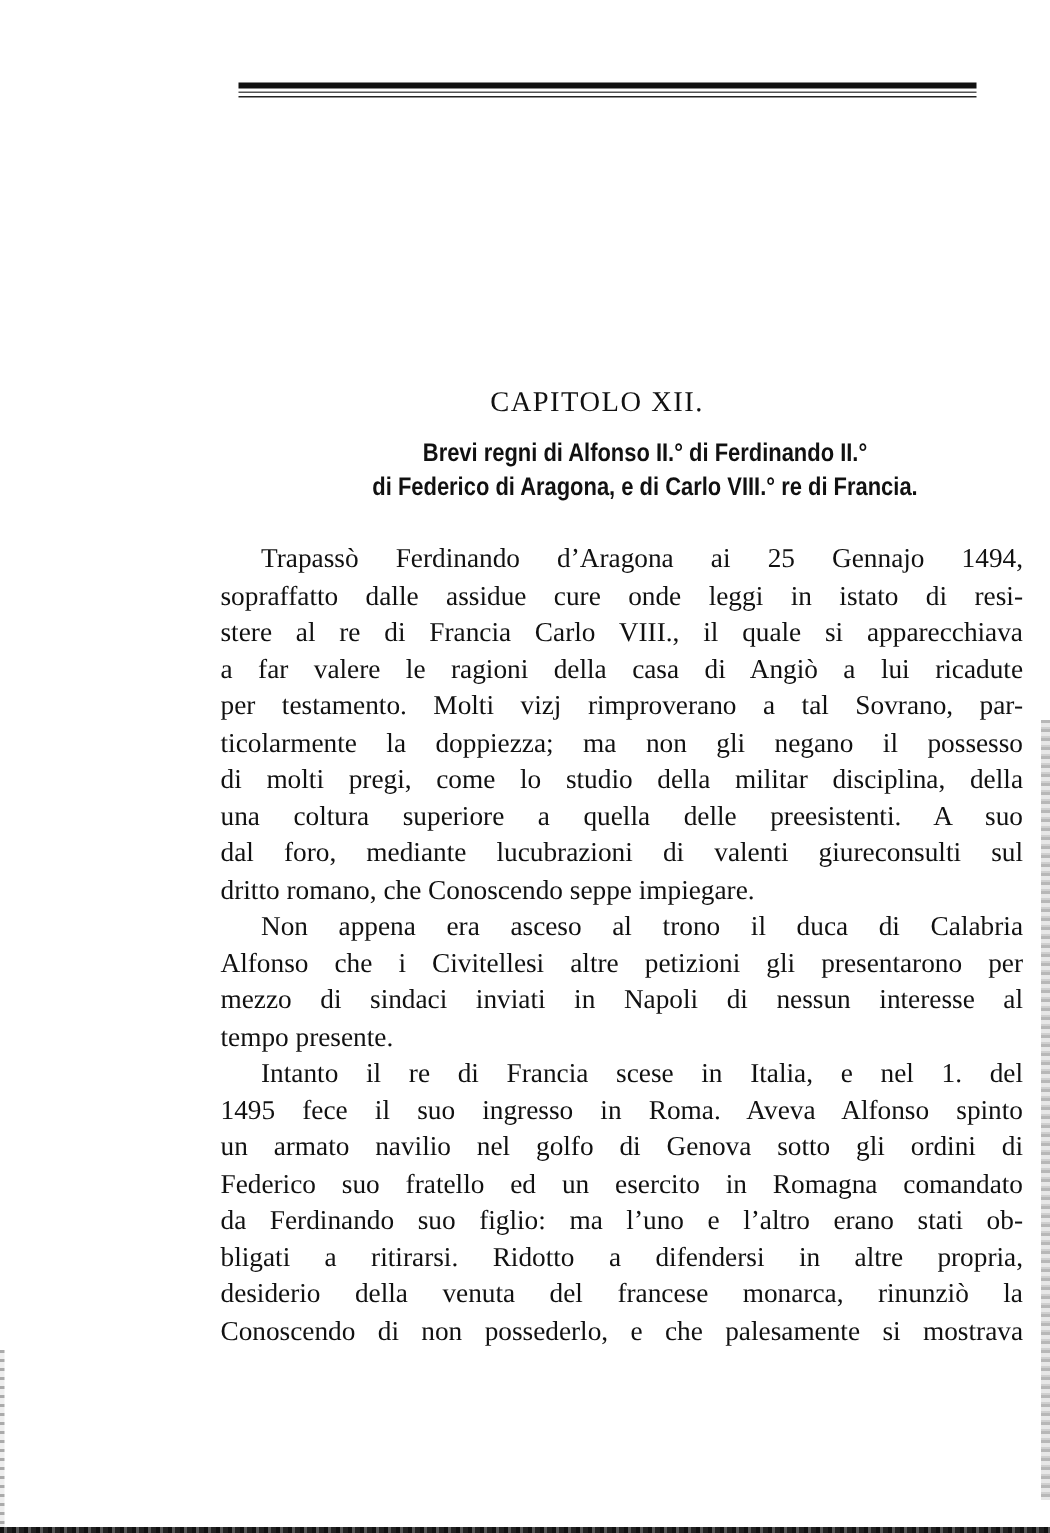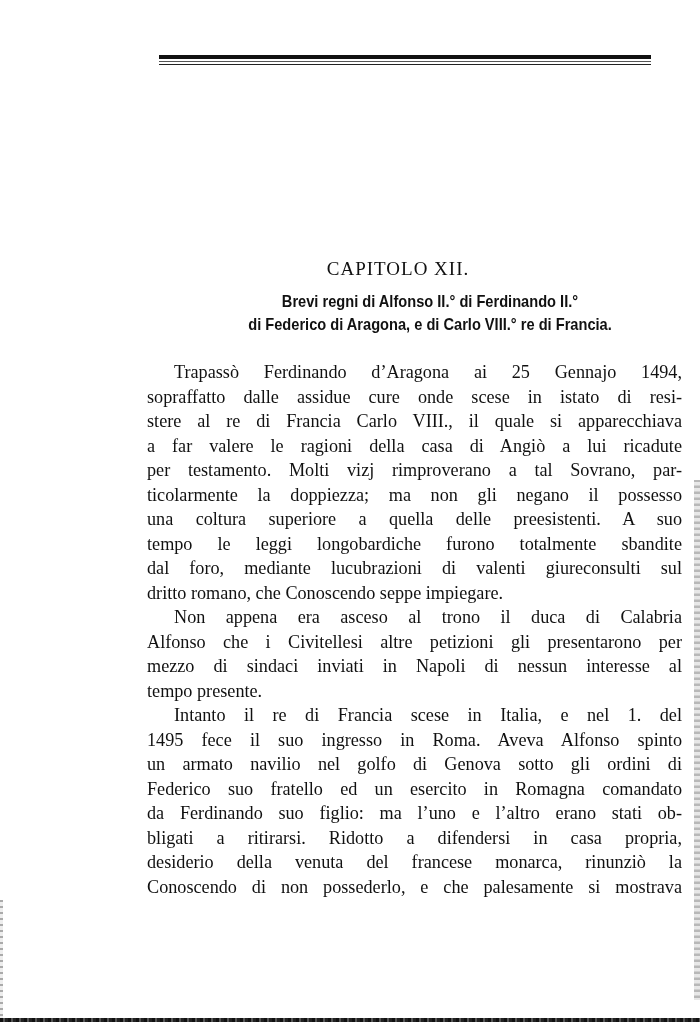--- a/index.html
+++ b/index.html
@@ -57,38 +57,38 @@
   <span class="rule r2"></span>
   <span class="rule r3"></span>
 </div>
 
 <div class="chapter">CAPITOLO XII.</div>
 <div class="subtitle s1">Brevi regni di Alfonso II.° di Ferdinando II.°</div>
 <div class="subtitle s2">di Federico di Aragona, e di Carlo VIII.° re di Francia.</div>
 
 <div class="body-text" id="body-text">
     <span class="line indent">Trapassò Ferdinando d’Aragona ai 25 Gennajo 1494,</span>
-    <span class="line">sopraffatto dalle assidue cure onde scese in istato di resi-</span>
+    <span class="line">sopraffatto dalle assidue cure onde leggi in istato di resi-</span>
     <span class="line">stere al re di Francia Carlo VIII., il quale si apparecchiava</span>
     <span class="line">a far valere le ragioni della casa di Angiò a lui ricadute</span>
     <span class="line">per testamento. Molti vizj rimproverano a tal Sovrano, par-</span>
     <span class="line">ticolarmente la doppiezza; ma non gli negano il possesso</span>
+    <span class="line">di molti pregi, come lo studio della militar disciplina, della</span>
     <span class="line">una coltura superiore a quella delle preesistenti. A suo</span>
-    <span class="line">tempo le leggi longobardiche furono totalmente sbandite</span>
     <span class="line">dal foro, mediante lucubrazioni di valenti giureconsulti sul</span>
     <span class="line last">dritto romano, che Conoscendo seppe impiegare.</span>
     <span class="line indent">Non appena era asceso al trono il duca di Calabria</span>
     <span class="line">Alfonso che i Civitellesi altre petizioni gli presentarono per</span>
     <span class="line">mezzo di sindaci inviati in Napoli di nessun interesse al</span>
     <span class="line last">tempo presente.</span>
     <span class="line indent">Intanto il re di Francia scese in Italia, e nel 1. del</span>
     <span class="line">1495 fece il suo ingresso in Roma. Aveva Alfonso spinto</span>
     <span class="line">un armato navilio nel golfo di Genova sotto gli ordini di</span>
     <span class="line">Federico suo fratello ed un esercito in Romagna comandato</span>
     <span class="line">da Ferdinando suo figlio: ma l’uno e l’altro erano stati ob-</span>
-    <span class="line">bligati a ritirarsi. Ridotto a difendersi in casa propria,</span>
+    <span class="line">bligati a ritirarsi. Ridotto a difendersi in altre propria,</span>
     <span class="line">desiderio della venuta del francese monarca, rinunziò la</span>
     <span class="line">Conoscendo di non possederlo, e che palesamente si mostrava</span>
   </div>
 
 <div class="edge-right"></div>
 <div class="edge-left"></div>
 <div class="edge-bottom"></div>
 
 </body></html>

